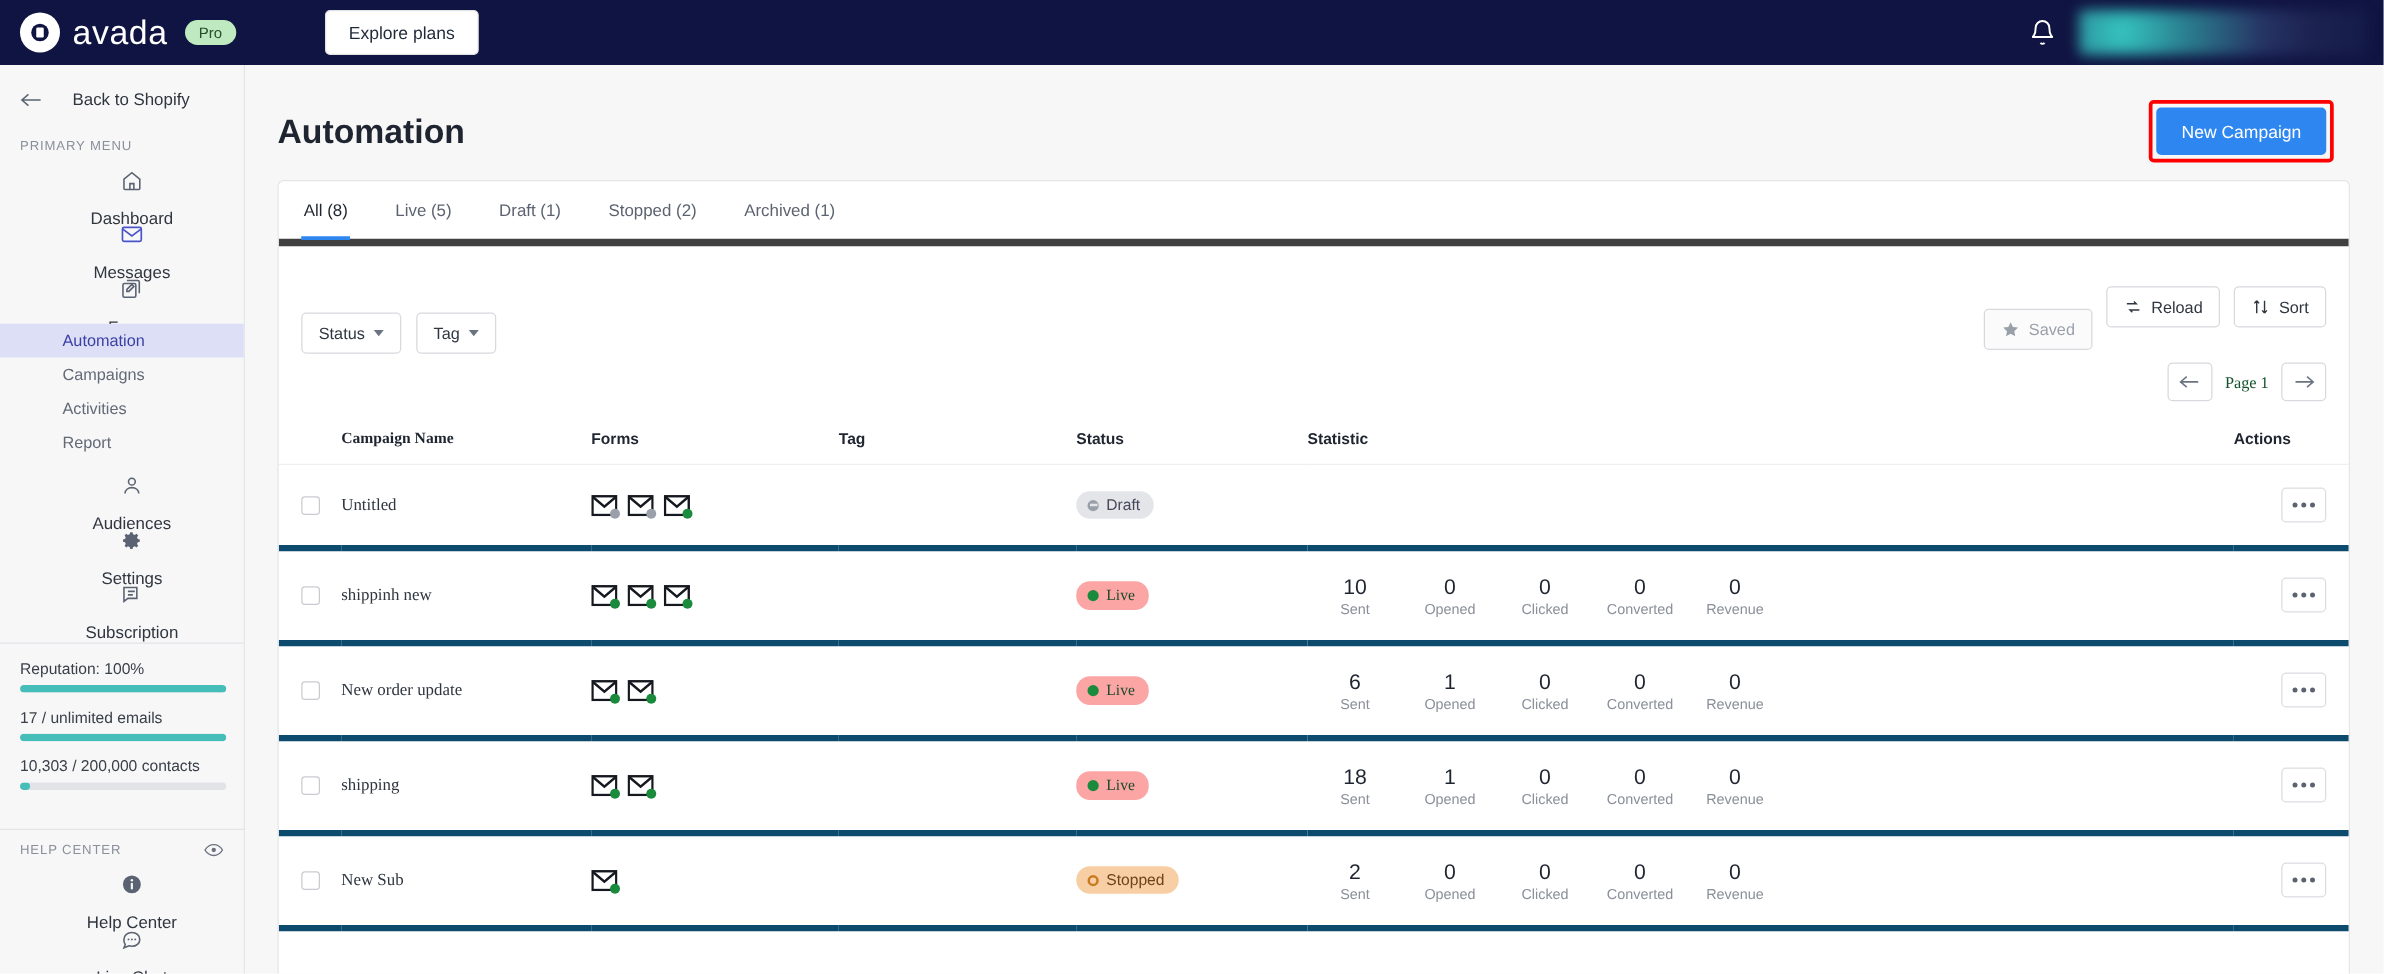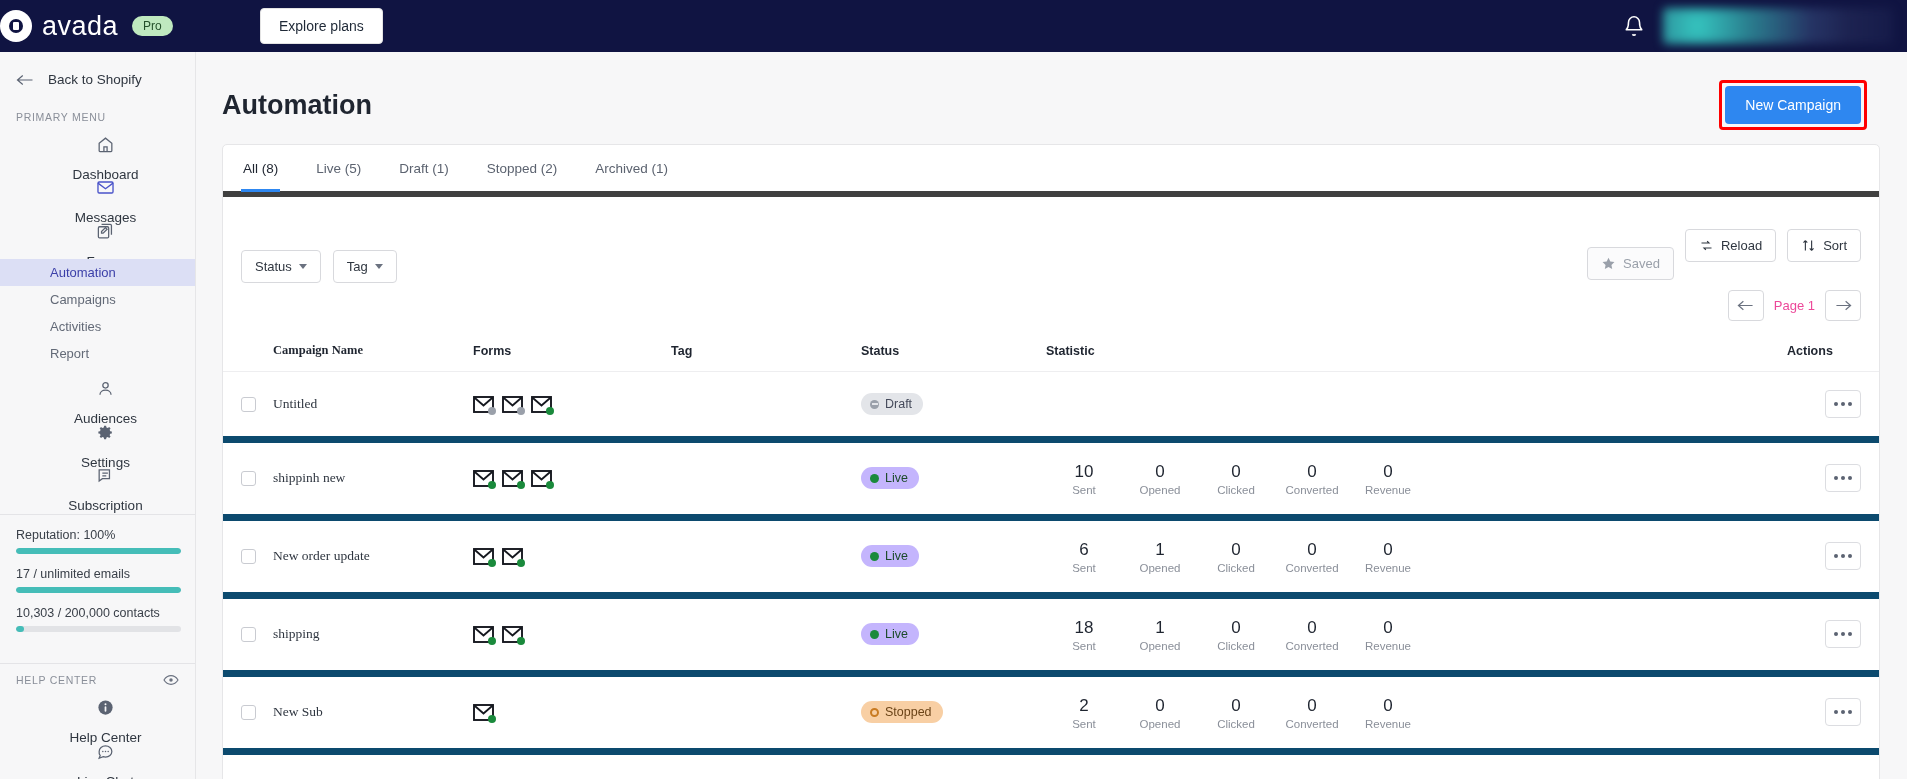--- a/index.html
+++ b/index.html
@@ -9,21 +9,21 @@
     background: #ffffff;
     overflow: hidden;
   }
   #app { position: relative; width: 1907px; height: 779px; display: flex; flex-direction: column; }
 
   
   .topbar {
     height: 52px; background: #101442; flex: 0 0 52px;
     display: flex; align-items: center; position: relative;
   }
-  .brand { display: flex; align-items: center; gap: 10px; width: 238px; }
+  .brand { display: flex; align-items: center; gap: 10px; padding-left: 16px; width: 238px; }
   .logo-mark {
     width: 32px; height: 32px; border-radius: 50%;
     background: #ffffff; position: relative; flex: 0 0 32px;
   }
   .logo-mark::after {
     content: ""; position: absolute; left: 9px; top: 9px;
     width: 14px; height: 14px; border-radius: 50%;
     background: #101442;
   }
   .logo-mark::before {
@@ -61,21 +61,21 @@
   
   .body-row { display: flex; flex: 1 1 auto; min-height: 0; }
 
   
   .sidebar {
     width: 196px; flex: 0 0 196px; background: #f7f7f8;
     border-right: 1px solid #e6e6e8;
     display: flex; flex-direction: column; position: relative;
   }
   .back-row {
-    display: flex; align-items: center; gap: 14px;
+    display: flex; align-items: center; gap: 24px;
     padding: 20px 0 18px 16px; font-size: 13.5px; color: #2f3640;
     cursor: pointer;
   }
   .back-arrow { width: 18px; height: 14px; }
   .section-label {
     font-size: 10.5px; letter-spacing: .7px; color: #8a8f99;
     padding: 6px 0 6px 16px; text-transform: uppercase;
   }
   .nav-item {
     display: flex; align-items: center; gap: 13px;
@@ -156,29 +156,29 @@
   .caret { width: 0; height: 0; border-left: 4.5px solid transparent;
            border-right: 4.5px solid transparent; border-top: 5px solid #6b7280; }
   .tool-right { display: flex; flex-direction: column; align-items: flex-end; gap: 10px; }
   .tool-right-row { display: flex; gap: 11px; align-items: center; }
   .pager { display: flex; gap: 10px; align-items: center; }
   .pg-btn {
     width: 36px; height: 31px; border: 1px solid #d8d9dd; border-radius: 4px;
     background: #ffffff; display: flex; align-items: center; justify-content: center;
     cursor: pointer; color: #6b7280;
   }
-  .pg-label { font-size: 13px; color: #ec4899; }
+  .pg-label { font-size: 13px; color: #14532d; font-family: Liberation Serif, serif; }
 
   
   .tbl { width: 100%; border-collapse: collapse; table-layout: fixed; }
   .tbl thead th {
     font-size: 12.5px; color: #1f2530; font-weight: 600; text-align: left;
     padding: 16px 0 13px 0; border-bottom: 1px solid #eeeef0;
   }
-  .tbl tbody td { padding: 0; border-bottom: 7px solid #0c4a6e; vertical-align: middle; }
+  .tbl tbody td { padding: 0; border-bottom: 5px solid #0c4a6e; vertical-align: middle; }
   .row-inner { padding: 18px 0; min-height: 62px; display: flex; align-items: center; }
   .col-chk { width: 50px; padding-left: 18px !important; }
   .col-name { width: 200px; font-family: Liberation Serif, serif; }
   .col-email { width: 198px; }
   .col-tag { width: 190px; }
   .col-status { width: 185px; }
   .col-stat { width: auto; }
   .col-act { width: 92px; text-align: right; padding-right: 18px !important; }
   .chk {
     width: 15px; height: 15px; border: 1px solid #c9cbd1; border-radius: 3px;
@@ -190,21 +190,21 @@
   .env svg { display: block; }
   .env .dot {
     position: absolute; right: -2px; bottom: -2px;
     width: 8px; height: 8px; border-radius: 50%;
   }
   .badge {
     display: inline-flex; align-items: center; gap: 6px;
     font-size: 12.5px; border-radius: 11px; padding: 4px 11px 4px 9px;
   }
   .badge .bdot { width: 9px; height: 9px; border-radius: 50%; flex: 0 0 9px; }
-  .badge.live { background: #c4b5fd; color: #1c4a2a; }
+  .badge.live { background: #fca5a5; color: #1c4a2a; font-family: Liberation Serif, serif; }
   .badge.live .bdot { background: #1a8a3c; }
   .badge.draft { background: #e3e5e9; color: #44495a; }
   .badge.draft .bdot {
     background: #9aa0aa; position: relative;
   }
   .badge.draft .bdot::after {
     content: ""; position: absolute; left: 1.5px; top: 3.5px;
     width: 6px; height: 1.5px; background: #e3e5e9;
   }
   .badge.stopped { background: #f8cfa4; color: #6b4418; }

